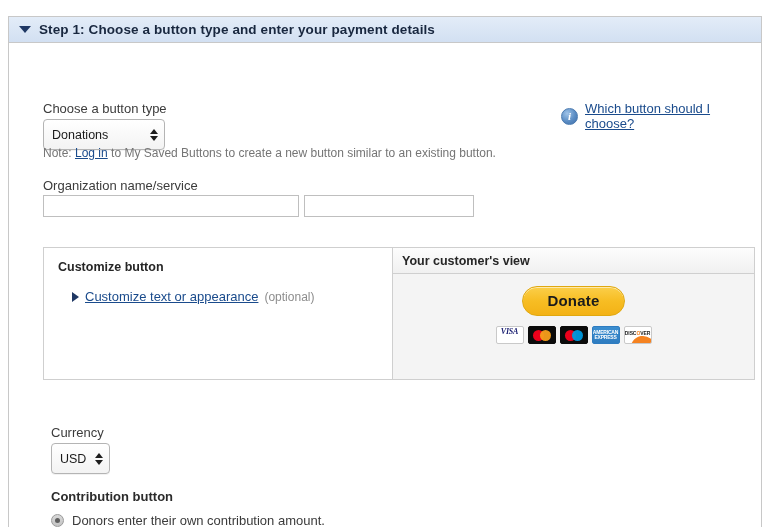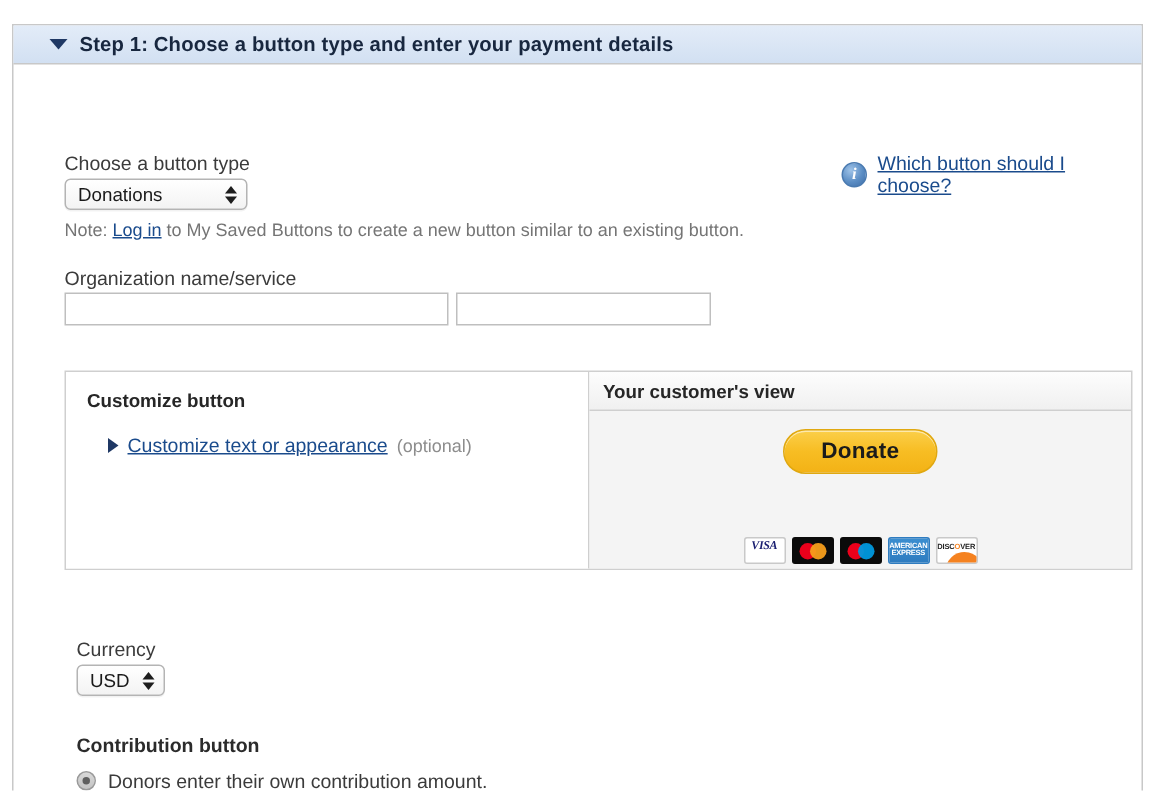--- a/index.html
+++ b/index.html
@@ -33,21 +33,21 @@
     border-bottom: none;
     background: #ffffff;
     box-sizing: border-box;
   }
   .step-header {
     height: 26px;
     background: linear-gradient(to bottom, #e3ecf8 0%, #d2e0f2 100%);
     border-bottom: 1px solid #c8c8c8;
     display: flex;
     align-items: center;
-    padding-left: 24px;
+    padding-left: 10px;
     box-sizing: border-box;
   }
   .tri-down {
     width: 0; height: 0;
     border-left: 6px solid transparent;
     border-right: 6px solid transparent;
     border-top: 7px solid #1f3864;
     margin-right: 8px;
     flex: 0 0 auto;
   }
@@ -83,21 +83,21 @@
   #choose-label   { left: 34px; top: 58px; }
   #btn-type-select{ left: 34px; top: 76px; }
   #note-line      { left: 34px; top: 103px; font-size: 12px; color: #757575; }
   #which-btn      { left: 552px; top: 58px; display: flex; align-items: center; gap: 7px; }
 
   
   .mac-select {
     display: inline-flex;
     align-items: center;
     justify-content: space-between;
-    height: 21px;
+    height: 31px;
     border: 1px solid #b4b4b4;
     border-radius: 4px;
     background: linear-gradient(to bottom, #ffffff 0%, #f3f3f3 100%);
     box-shadow: 0 1px 0 rgba(0,0,0,0.05);
     padding: 0 6px 0 8px;
     font-size: 12.5px;
     color: #1a1a1a;
     box-sizing: border-box;
     cursor: default;
   }
@@ -219,21 +219,20 @@
   }
 
   
   #donate-wrap {
     position: absolute;
     left: 0; right: 0;
     top: 38px;
     display: flex;
     flex-direction: column;
     align-items: center;
-    gap: 32px;
   }
   .donate-btn {
     background: linear-gradient(to bottom, #fbcf4a 0%, #f7bd23 50%, #f3b216 100%);
     border: 1px solid #e0a810;
     border-radius: 16px;
     padding: 5px 24px 6px 24px;
     font-size: 15px;
     font-weight: bold;
     color: #1b1b1b;
     box-shadow: inset 0 1px 0 rgba(255,255,255,0.55);

